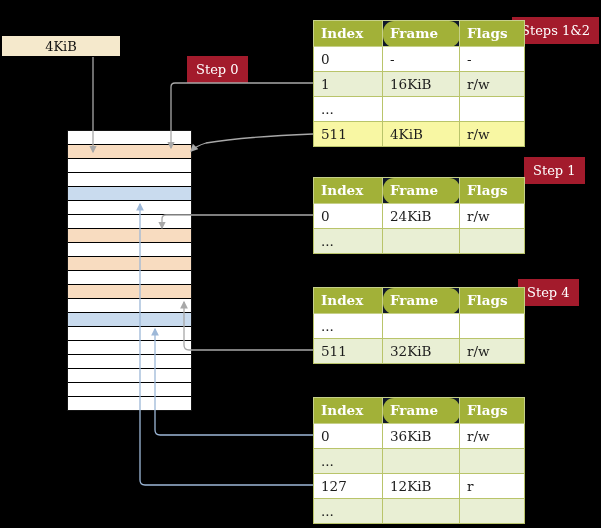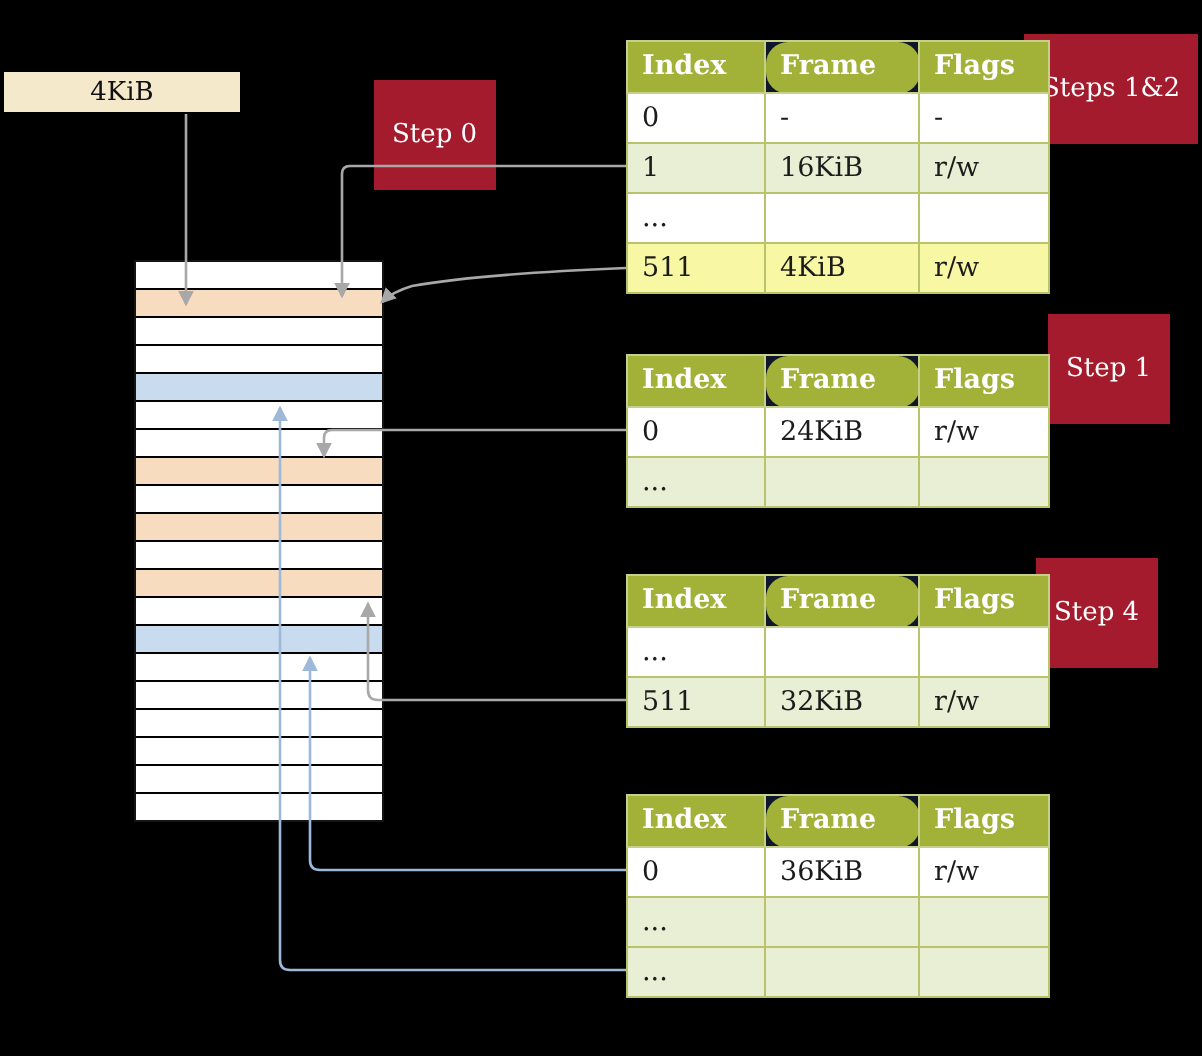--- a/index.html
+++ b/index.html
@@ -9,21 +9,21 @@
   }
   
   .frame-box{
     position:absolute;left:2px;top:36px;width:118px;height:20px;
     background:#f5e9cc;display:flex;align-items:center;justify-content:center;
     font-size:13px;
   }
   
   .badge{
     position:absolute;background:#a31b2c;color:#fff;
-    font-size:13px;line-height:15px;padding:20px 9px;white-space:nowrap;
+    font-size:13px;line-height:15px;padding:6px 9px;white-space:nowrap;
   }
   
   .memory{position:absolute;left:67px;top:130px;width:123px;border:1px solid #141414;}
   .mem-row{height:13px;border-bottom:1px solid #000;background:#fff;}
   .mem-row:last-child{border-bottom:none;}
   .mem-row[data-kind="pagetable"]{background:#f8dcc0;}
   .mem-row[data-kind="target"]{background:#c9dbee;}
   
   table.ptable{
     position:absolute;border-collapse:collapse;background:#0f172a;
@@ -45,21 +45,21 @@
   .ag{stroke:#a8a8a8;stroke-width:1.3;fill:none;stroke-linejoin:round;}
   .ab{stroke:#9db8d8;stroke-width:1.3;fill:none;stroke-linejoin:round;}
 </style>
 </head>
 <body>
 
 <div id="stage">
 
   <div class="frame-box">4KiB</div>
 
-  <div class="badge" style="left:187px;top:40px">Step 0</div>
+  <div class="badge" style="left:187px;top:56px">Step 0</div>
   <div class="badge" style="left:512px;top:17px">Steps 1&amp;2</div>
   <div class="badge" style="left:524px;top:157px">Step 1</div>
   <div class="badge" style="left:518px;top:279px">Step 4</div>
 
   <div class="memory">
     <div class="mem-row" data-kind="free"></div>
     <div class="mem-row" data-kind="pagetable"></div>
     <div class="mem-row" data-kind="free"></div>
     <div class="mem-row" data-kind="free"></div>
     <div class="mem-row" data-kind="target"></div>
@@ -167,20 +167,25 @@
     <tbody>
       <tr>
         <td>0</td>
         <td>36KiB</td>
         <td>r/w</td>
       </tr>
       <tr class="alt">
         <td>...</td>
         <td></td>
         <td></td>
+      </tr>
+      <tr>
+        <td>127</td>
+        <td>12KiB</td>
+        <td>r</td>
       </tr>
       <tr class="alt">
         <td>...</td>
         <td></td>
         <td></td>
       </tr>
     </tbody>
   </table>
 
   <svg class="overlay" width="601" height="528" viewBox="0 0 601 528">

